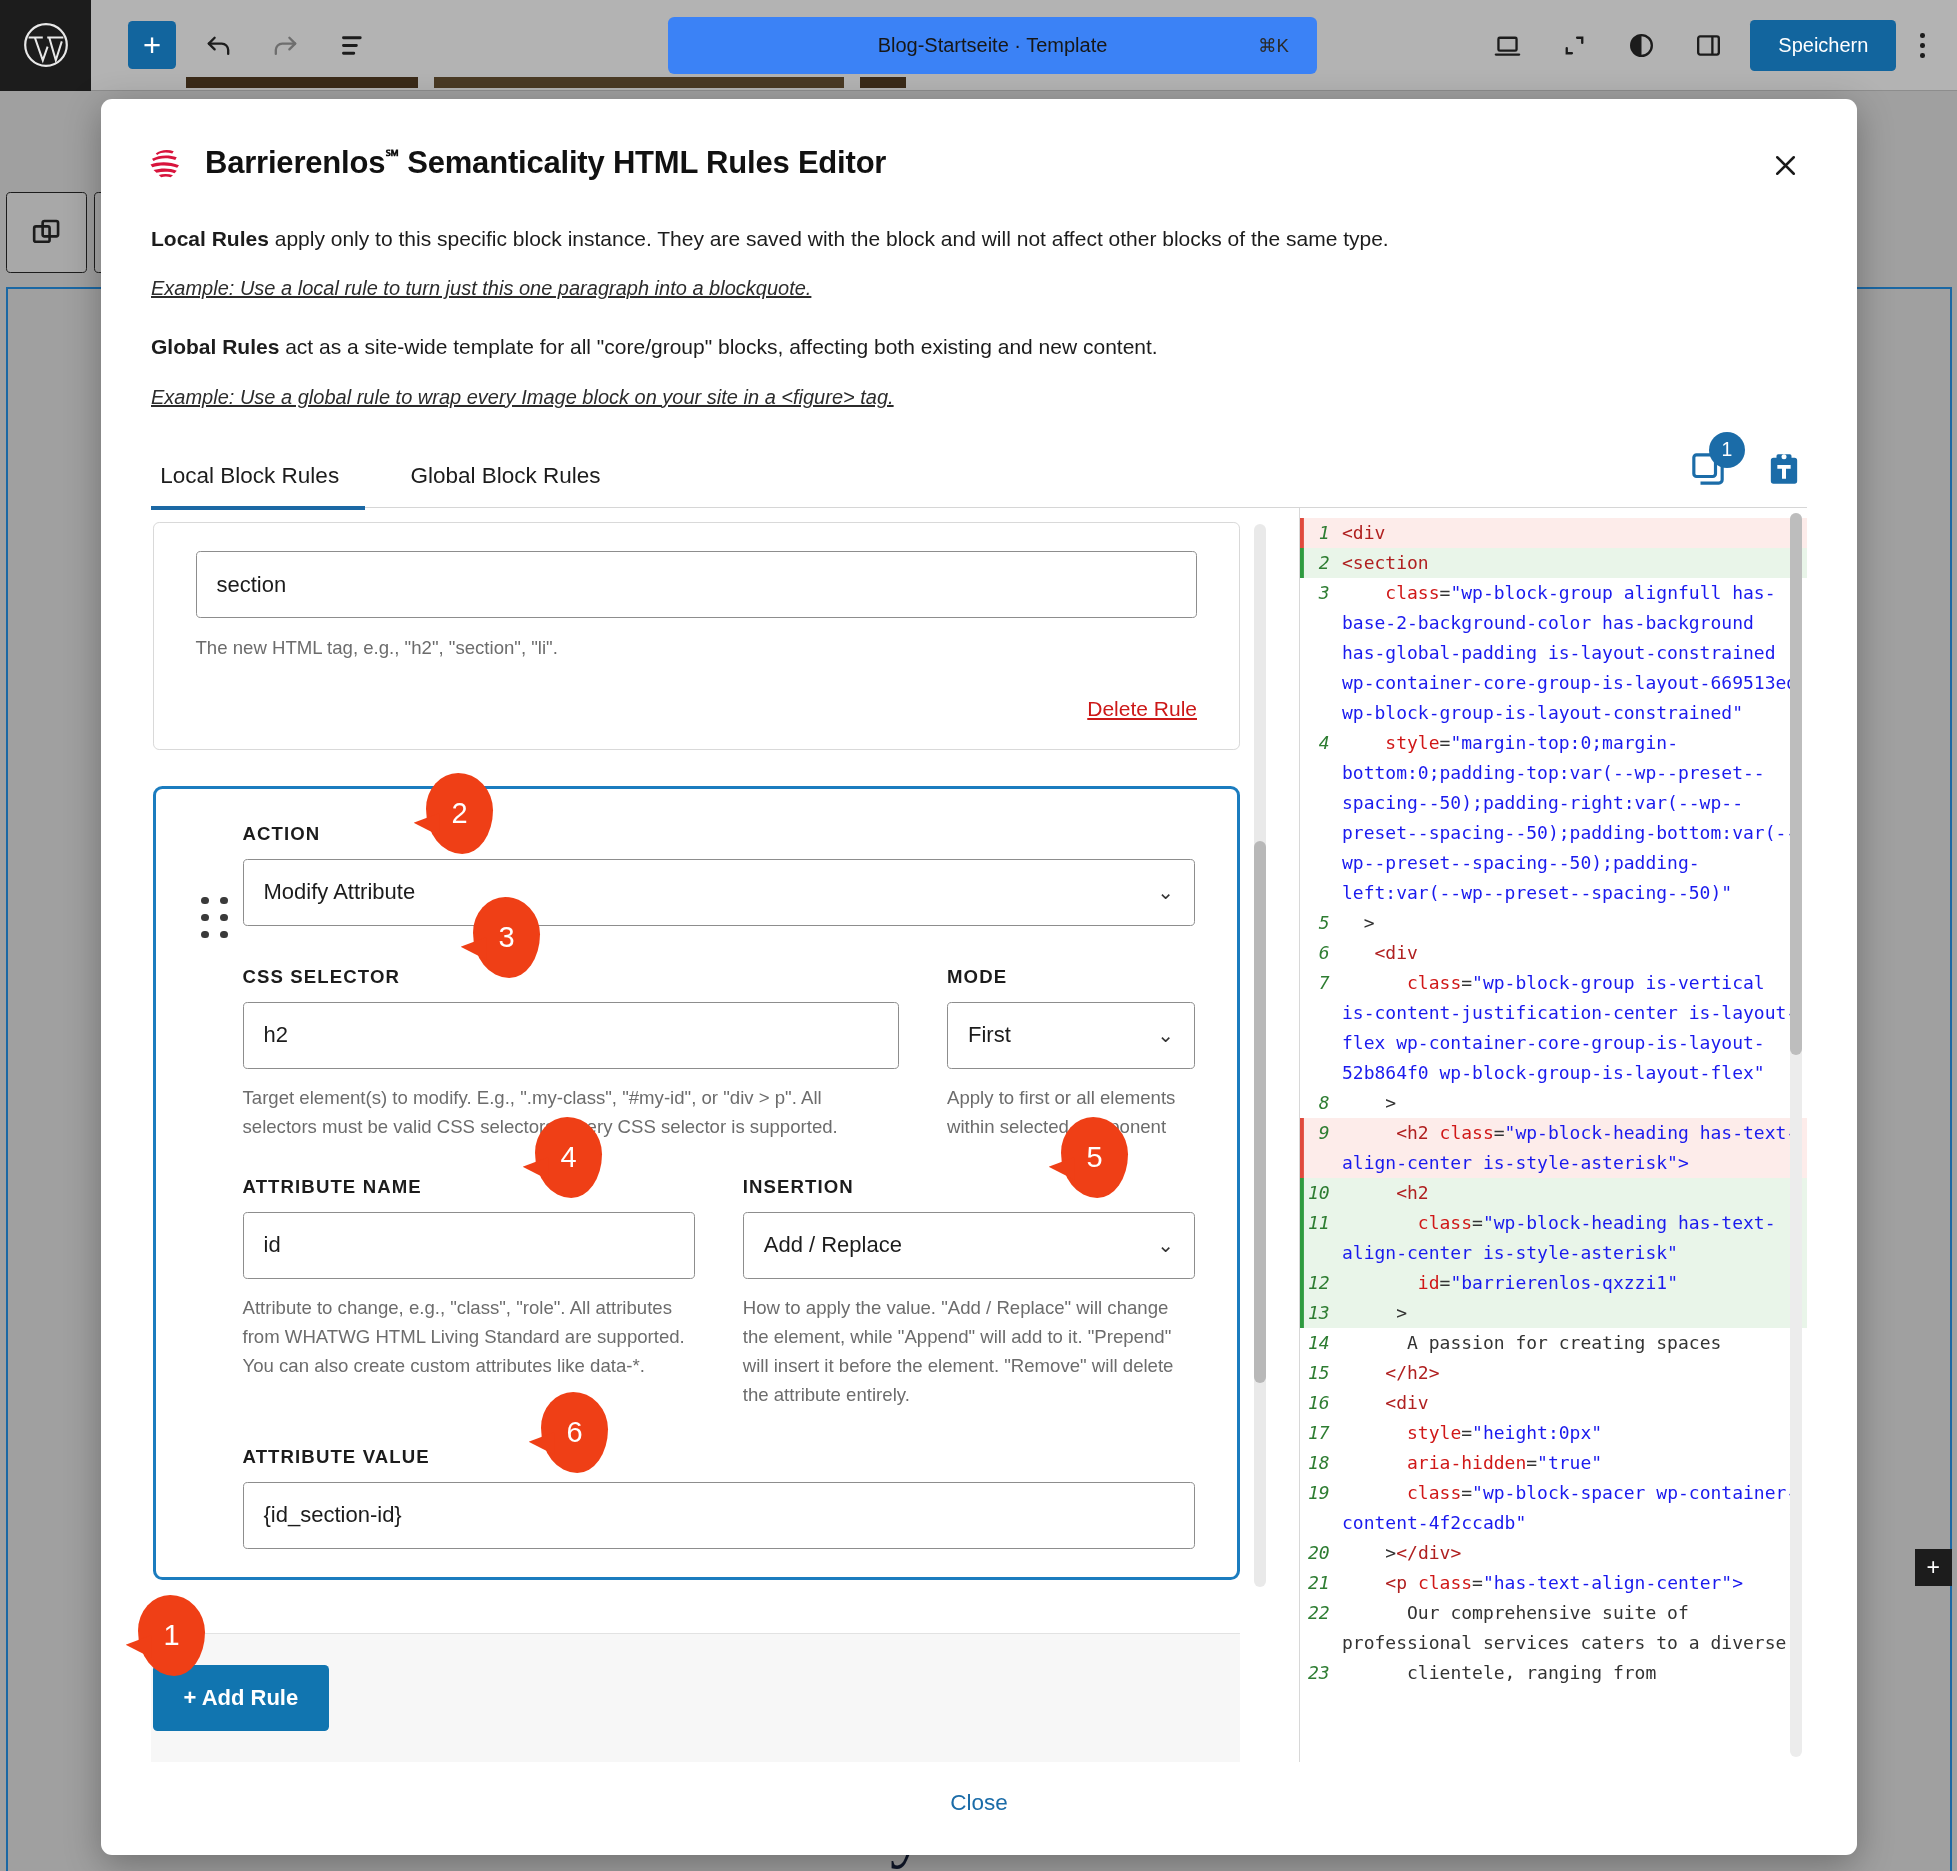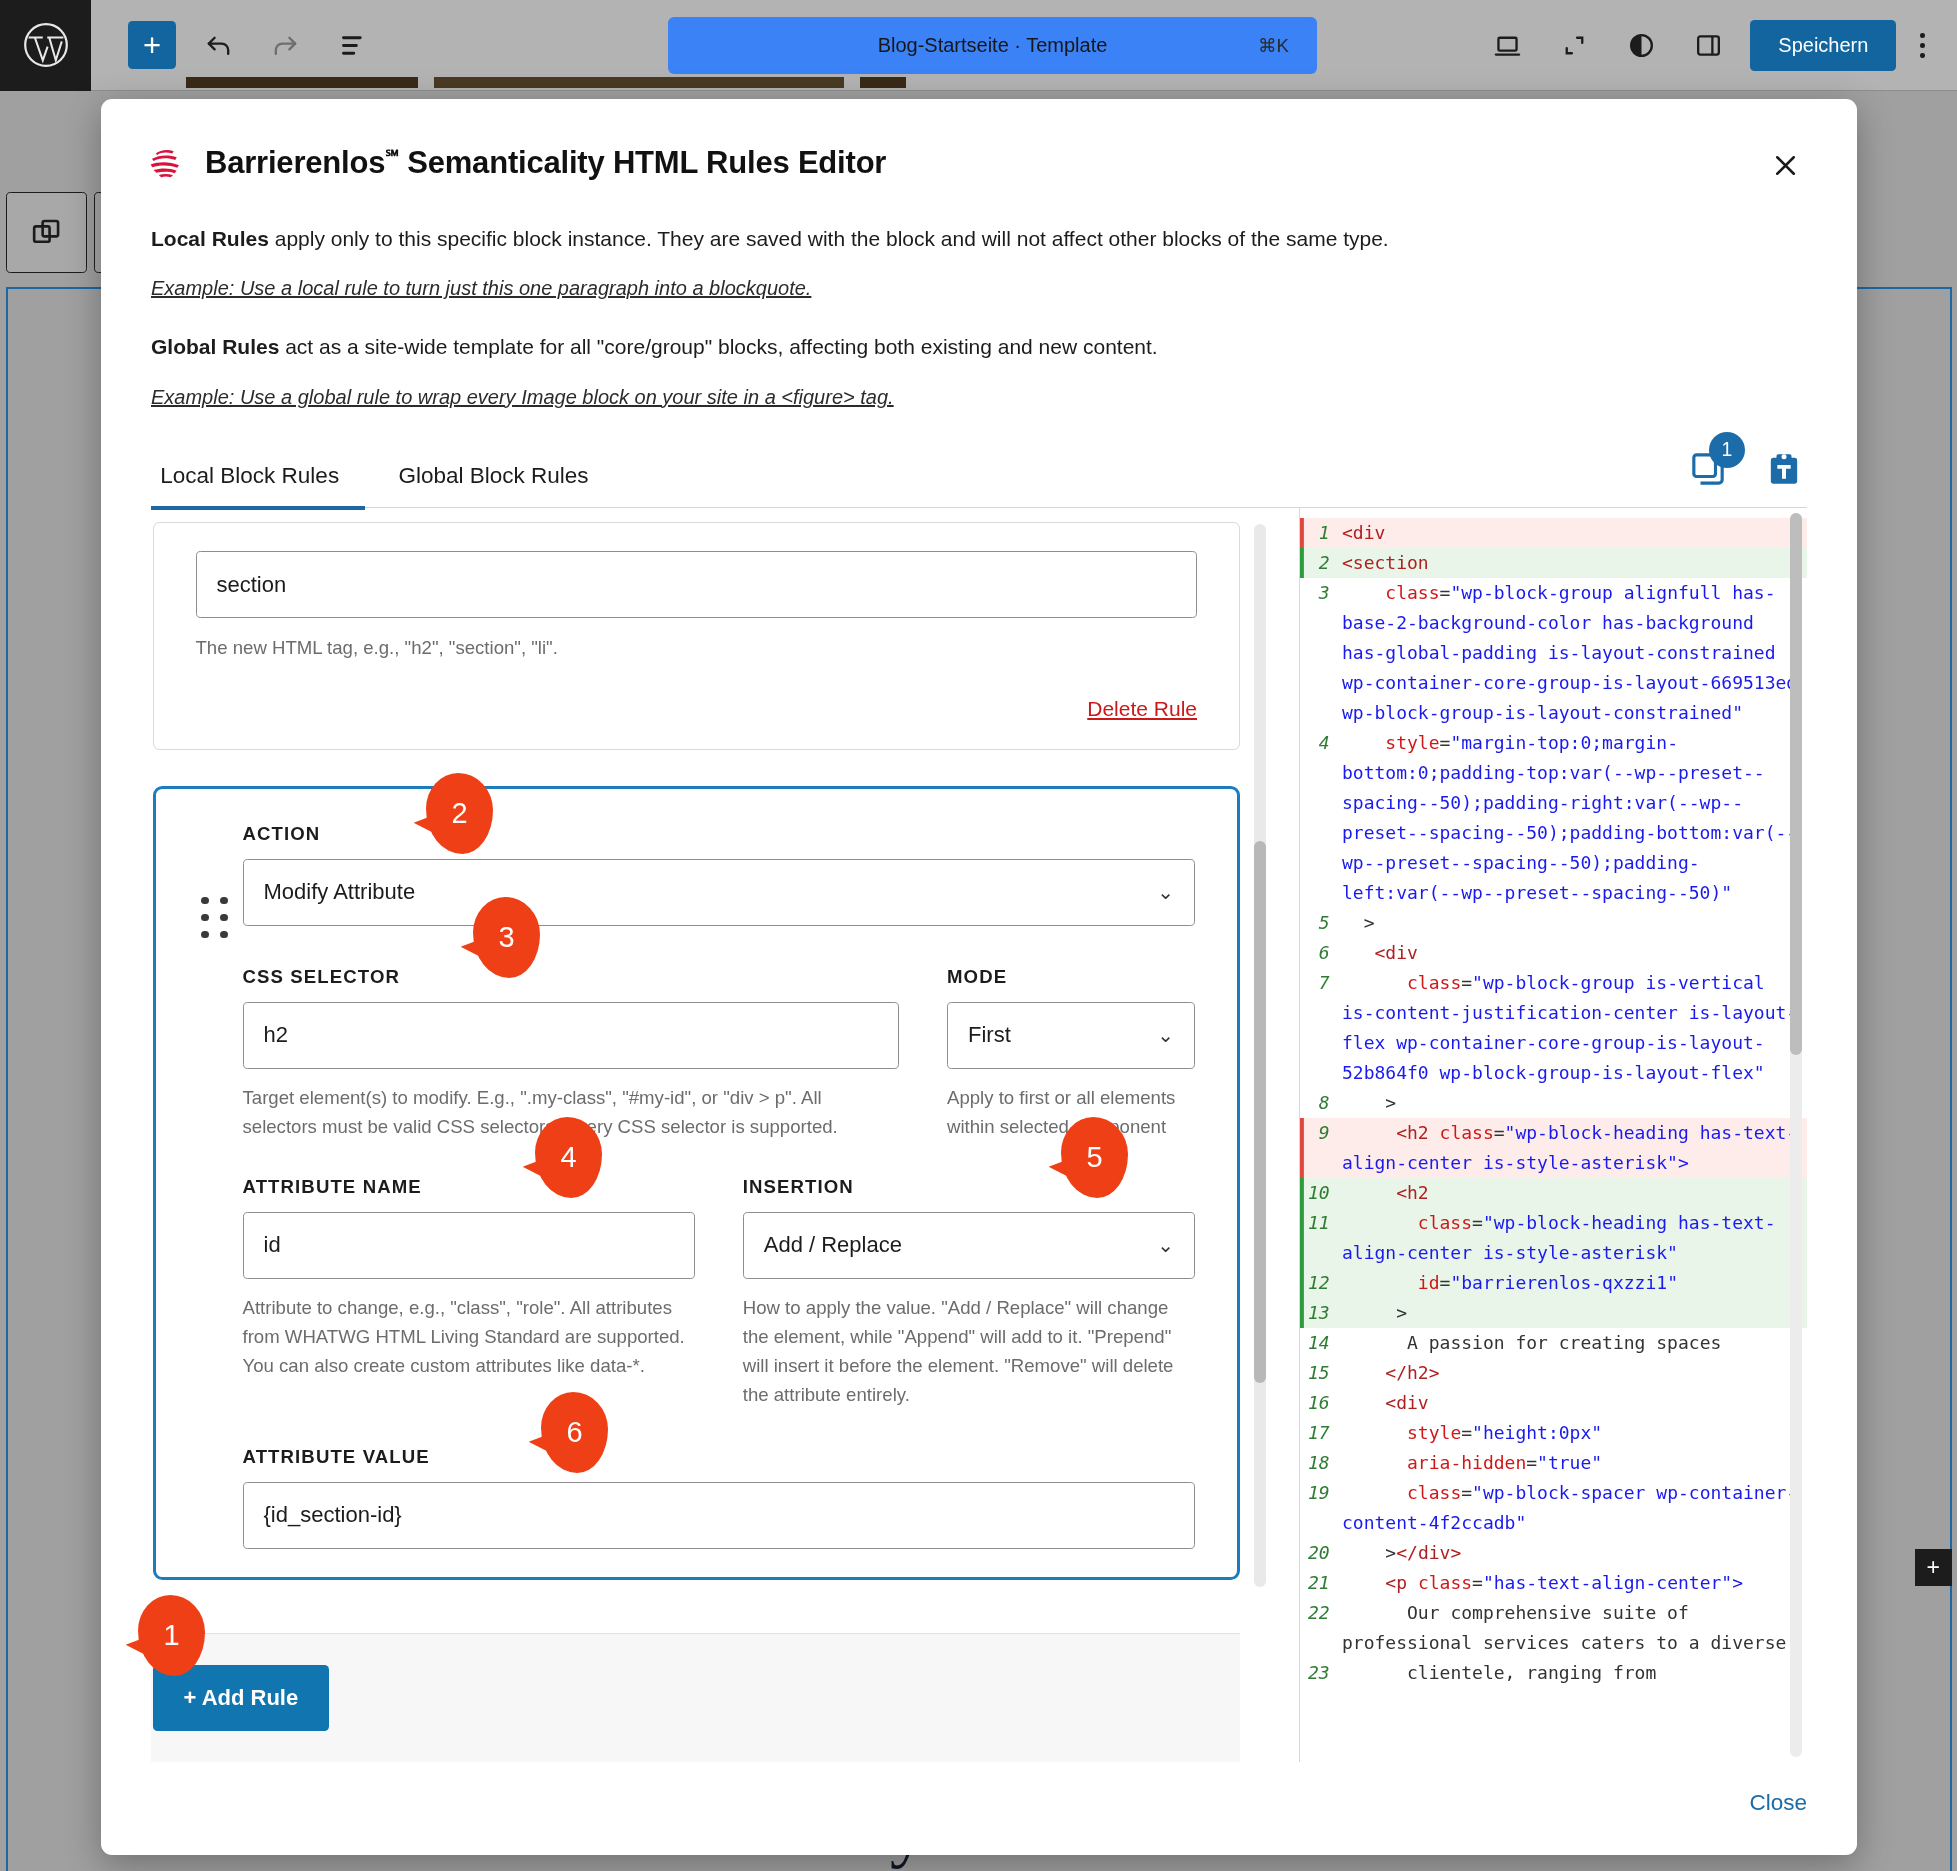--- a/index.html
+++ b/index.html
@@ -109,21 +109,21 @@
   .modal-desc p { font-size: 21px; color: #1c1c1c; line-height: 1.45; }
   .modal-desc p.ex { font-style: italic; color: #2b2b2b; margin-top: 20px; font-size: 20px; text-decoration: underline; }
   .modal-desc p.gl { margin-top: 29px; }
   .modal-desc b { font-weight: bold; }
 
   .tabs-row {
     margin: 33px 50px 0 50px; border-bottom: 1.5px solid #d6d6d6;
     display: flex; align-items: flex-end; justify-content: space-between;
     padding-bottom: 0;
   }
-  .tabs { display: flex; gap: 4px; }
+  .tabs { display: flex; gap: 16px; }
   .tab {
     font-size: 22.5px; color: #1c1c1c; padding: 15.5px 26px 17px 9.3px; margin-right: 20px;
     border-bottom: 4.6px solid transparent; position: relative; top: 3.1px;
   }
   .tab.active { border-bottom-color: #1b68a4; font-weight: 400; }
   .tabs-tools { display: flex; align-items: center; gap: 33px; padding-bottom: 15.5px; }
   .tool-ic { position: relative; width: 43px; height: 43px; color: #1b6ca8; }
   .tool-ic svg { width: 40px; height: 40px; }
   .badge {
     position: absolute; top: -17px; right: -14px; width: 36px; height: 36px;
@@ -239,20 +239,21 @@
   .code-scroll-track {
     position: absolute; right: 4.6px; top: 4.6px; bottom: 4.6px; width: 12.4px; background: #ececec; border-radius:6.2px;
   }
   .code-scroll-thumb {
     position: absolute; right: 4.6px; top: 4.6px; width: 12.4px; height: 542px; background: #bdbdbd; border-radius: 6.2px;
   }
 
   .modal-foot {
     display: flex; align-items: center; justify-content: flex-end; gap: 43px;
     padding: 28px 50px 39px 50px;
+    flex-direction: column;
   }
   .btn-link { font-size: 22.5px; color: #1b6ca8; }
   .btn-primary {
     background: #1175b0; color: #fff; font-size: 22.5px; font-weight: bold;
     padding: 20px 33px; border-radius: 4.6px;
   }
 </style>
 </head>
 <body>
 

